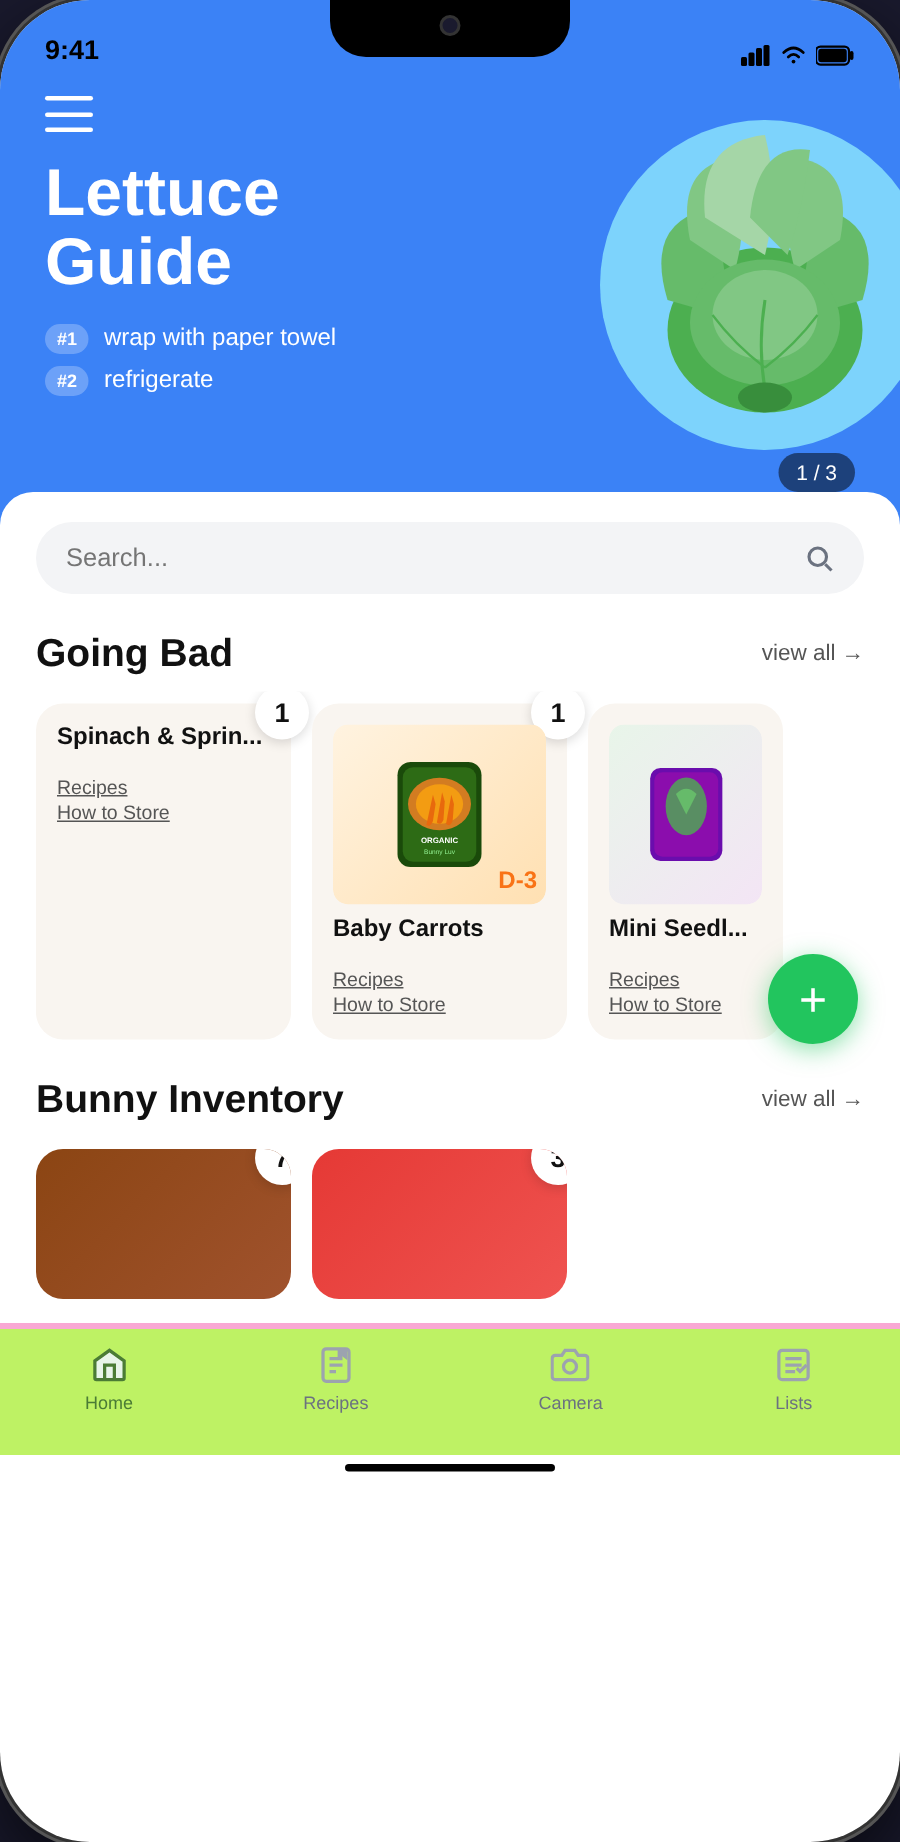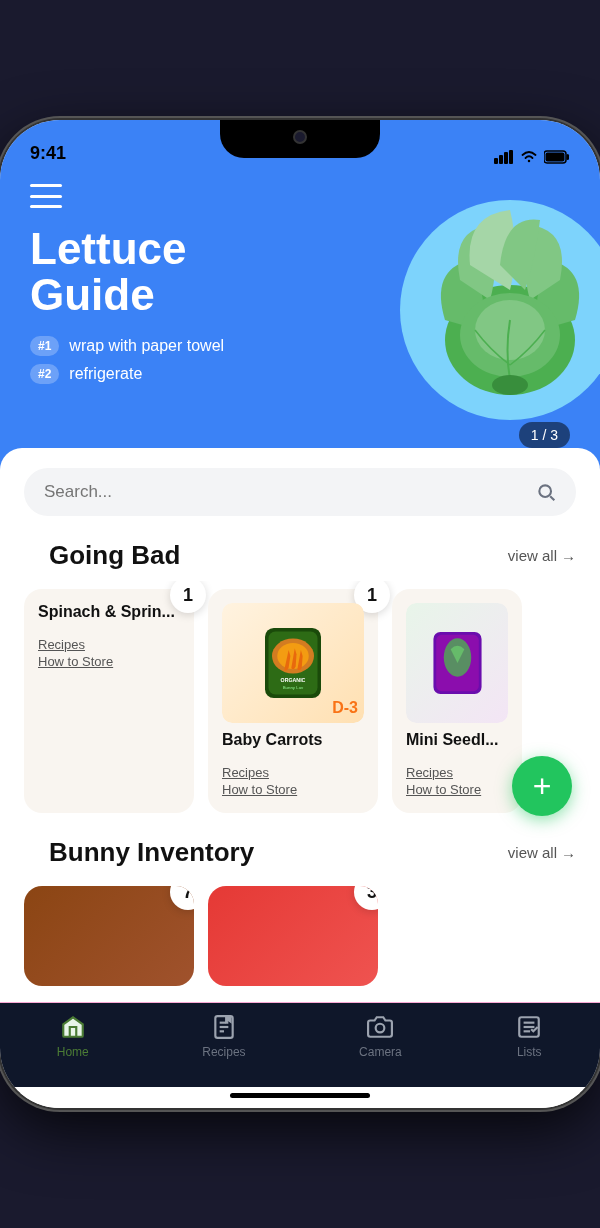--- a/index.html
+++ b/index.html
@@ -6,21 +6,21 @@
     body {
       background: #1a1a2e;
       display: flex;
       justify-content: center;
       align-items: center;
       min-height: 100vh;
       font-family: -apple-system, BlinkMacSystemFont, 'Segoe UI', sans-serif;
     }
     .phone-frame {
       width: 600px;
-      height: 988px;
+      height: 1228px;
       background: #000;
       border-radius: 60px;
       position: relative;
       box-shadow: 0 0 0 2px #333, 0 0 0 4px #555, 0 20px 60px rgba(0,0,0,0.8);
       overflow: hidden;
     }
     .phone-screen {
       position: absolute;
       top: 0; left: 0; right: 0; bottom: 0;
       background: #fff;
@@ -177,21 +177,20 @@
       font-size: 17px;
       color: #9ca3af;
       outline: none;
     }
     
     .section-header {
       display: flex;
       justify-content: space-between;
       align-items: center;
       padding: 14px 24px 10px;
-      margin-left: 25px;
     }
     .section-title {
       font-size: 26px;
       font-weight: 800;
       color: #111;
     }
     .view-all {
       font-size: 15px;
       color: #555;
       display: flex;
@@ -298,22 +297,22 @@
     .inv-card {
       flex: 0 0 170px;
       height: 100px;
       background: #f9f5f0;
       border-radius: 18px;
       position: relative;
       overflow: hidden;
     }
     
     .bottom-nav {
-      background: #0f172a;
-      border-top: 1px solid #f9a8d4;
+      background: #bef264;
+      border-top: 4px solid #f9a8d4;
       display: flex;
       align-items: center;
       justify-content: space-around;
       padding: 10px 0 28px;
       position: sticky;
       bottom: 0;
       z-index: 50;
     }
     .nav-item {
       display: flex;

